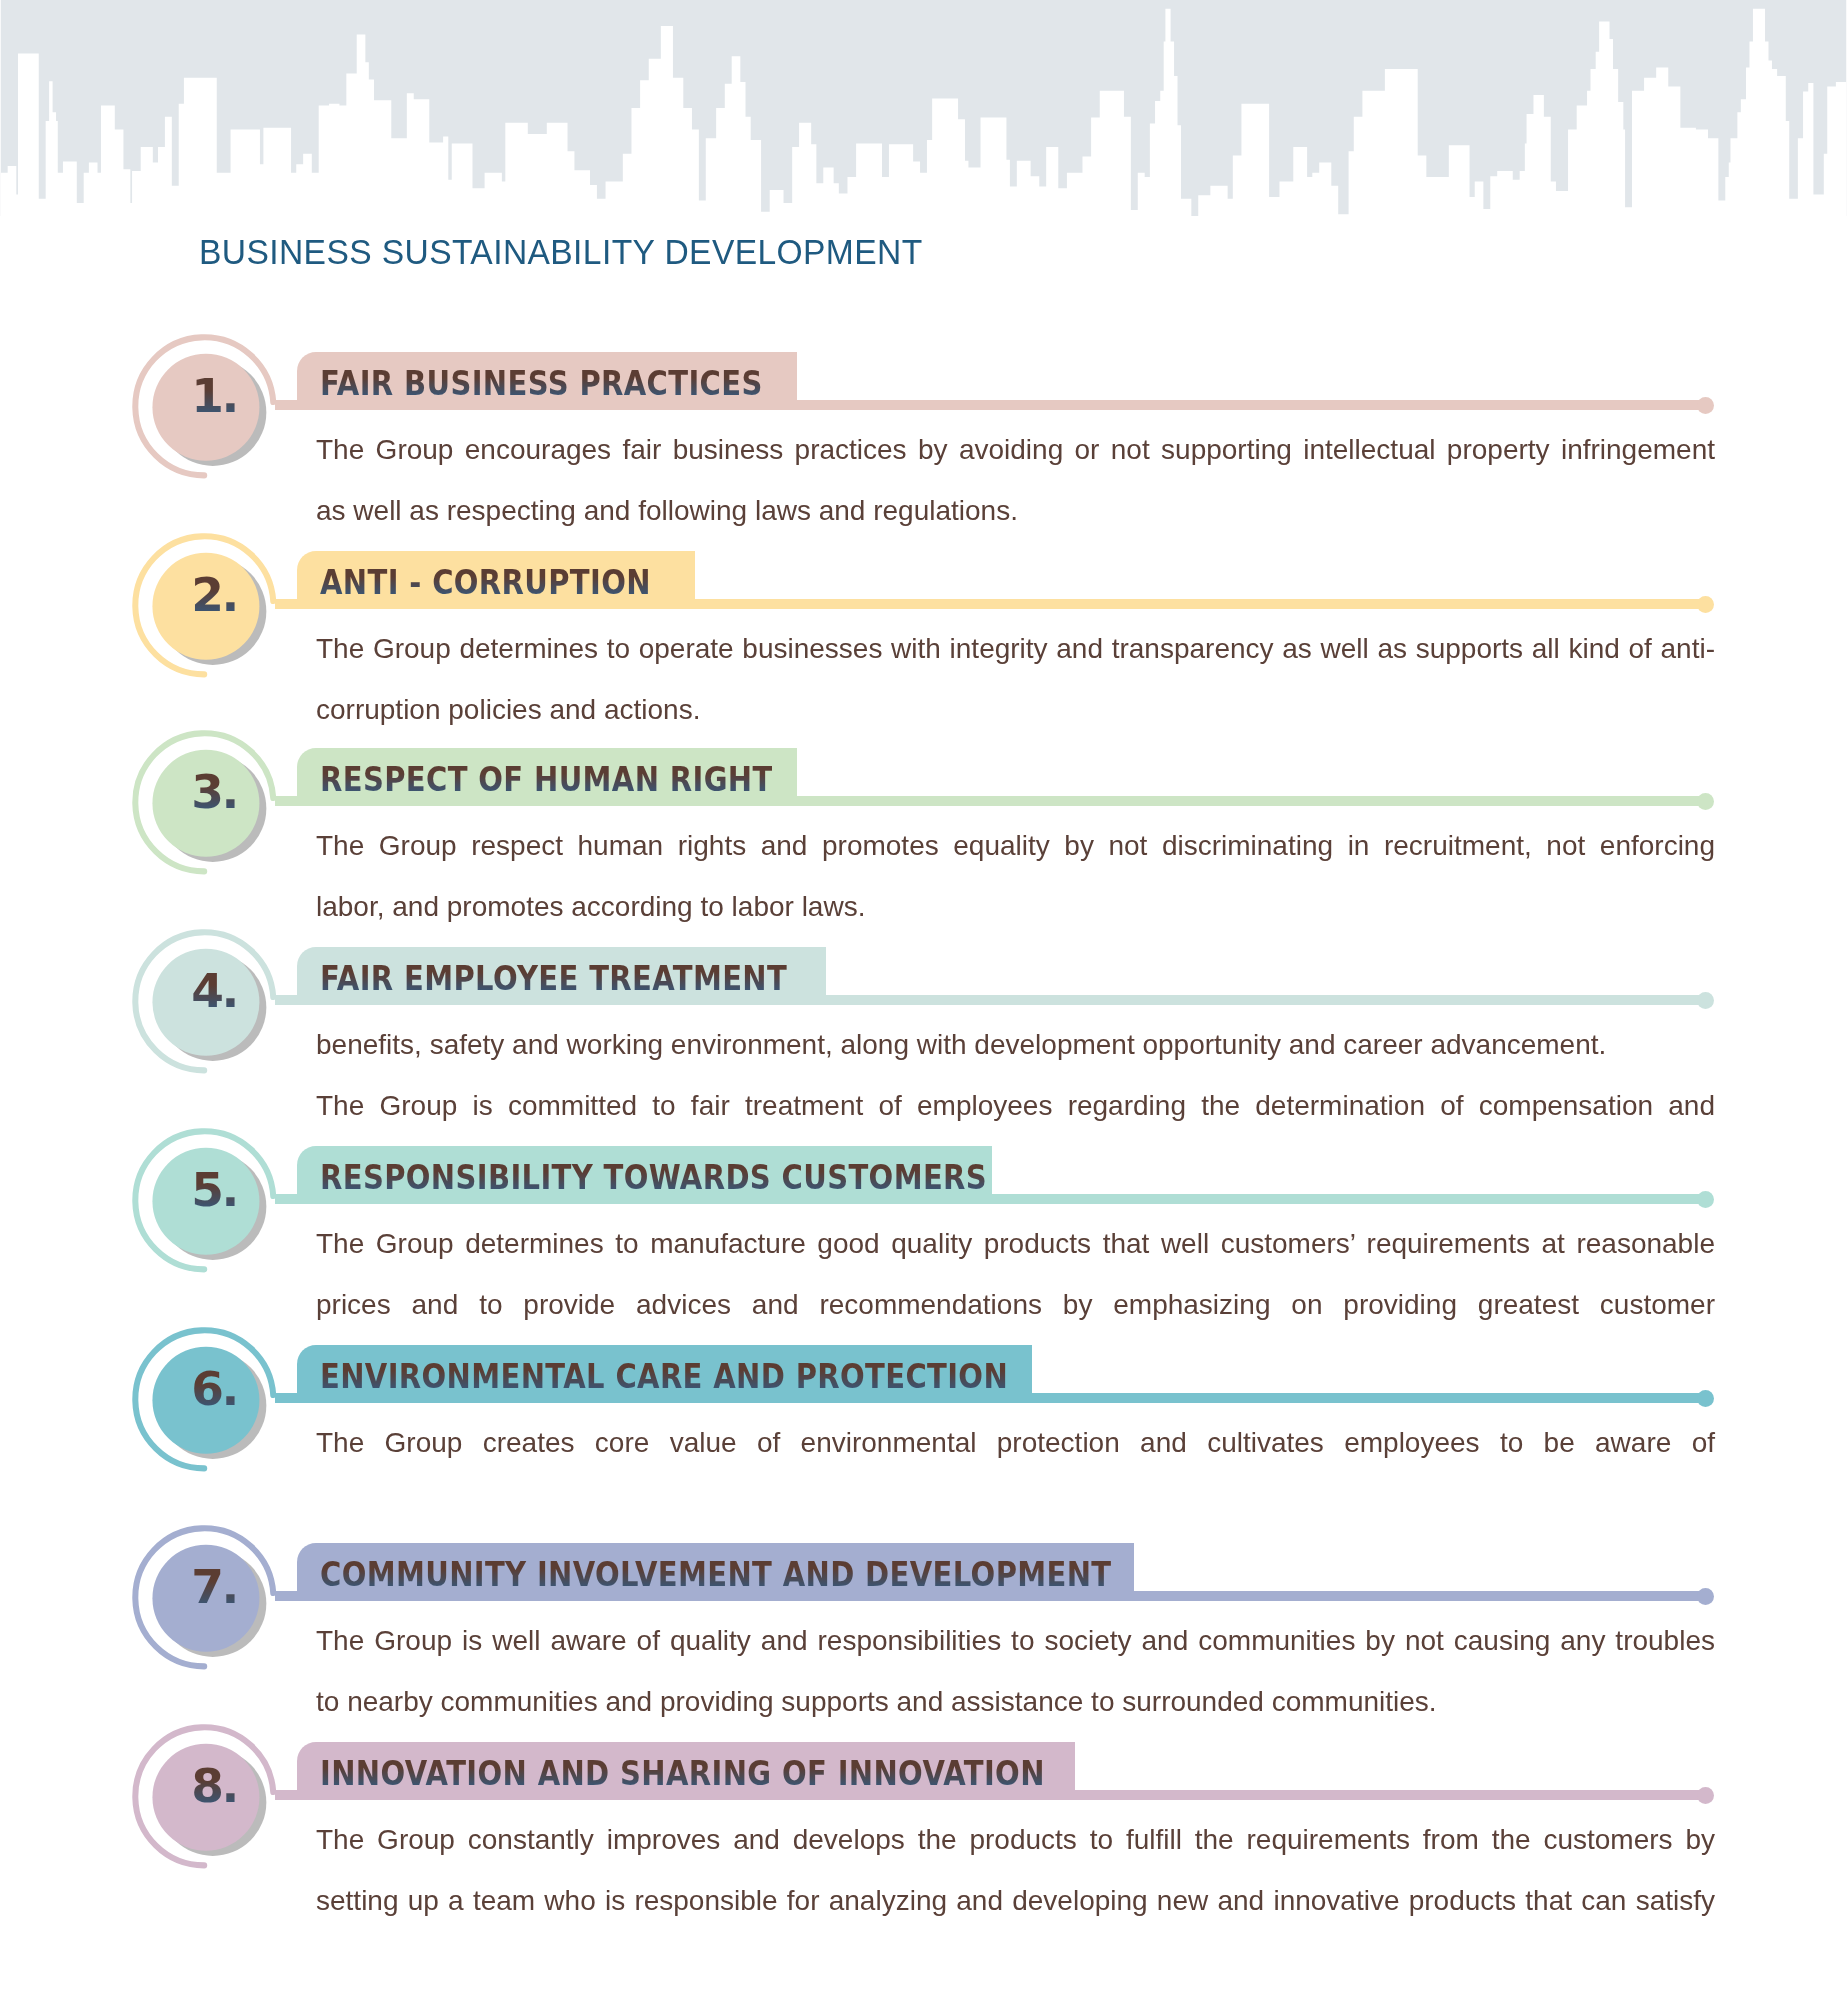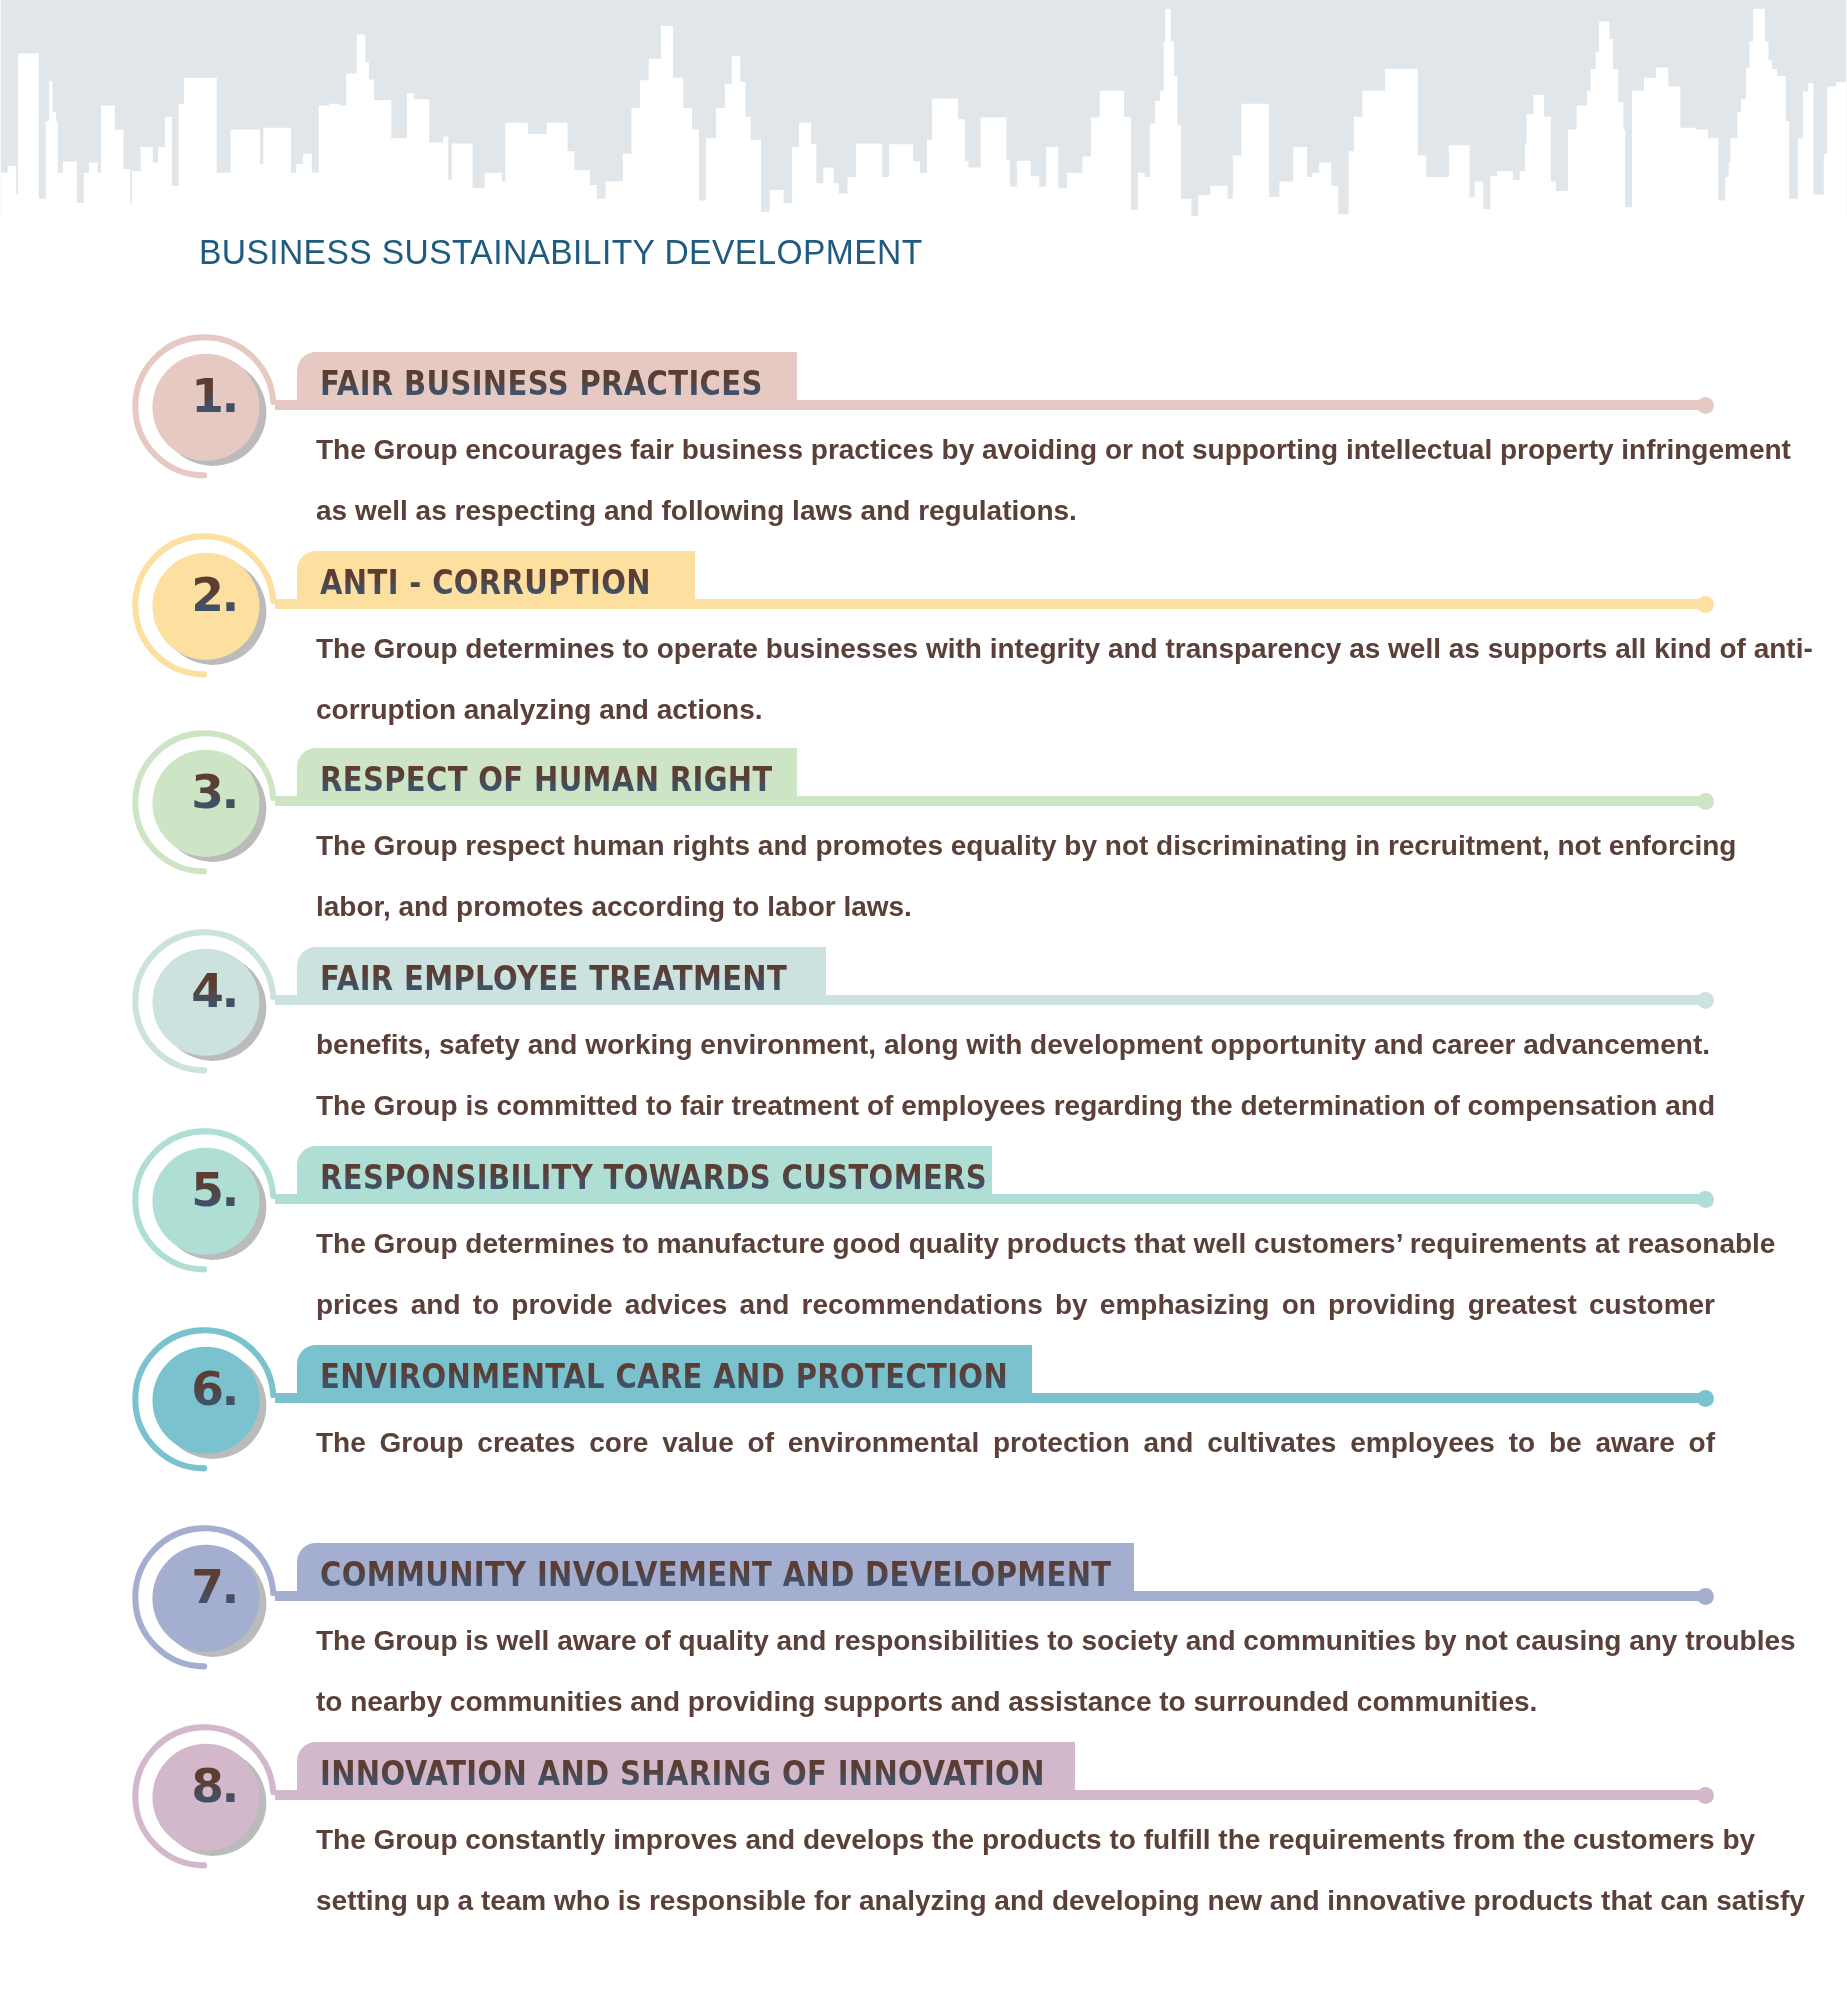--- a/index.html
+++ b/index.html
@@ -41,21 +41,20 @@
     transform: scaleX(0.88); transform-origin: left top;
     background: linear-gradient(180deg, #5b3d33 0%, #5b3d33 35%, #2f5f8c 100%);
     -webkit-background-clip: text; background-clip: text; color: transparent;
     white-space: nowrap;
   }
   .body-text {
     position: absolute; left: 316px; top: 86px; width: 1399px;
     font-size: 28px; line-height: 61px; color: #5a4038;
     text-align: justify; text-align-last: left;
     font-family: "Liberation Sans", sans-serif;
-    font-weight: bold;
   }
   .body-text .line { display: block; white-space: nowrap; text-align: justify; text-align-last: justify; }
   .body-text .line.last { text-align-last: left; }
 </style>
 </head>
 <body>
 
 <div class="skyline">
   <svg width="1847" height="216" viewBox="0 0 2136 250">
     <rect x="0" y="0" width="2136" height="250" fill="#e1e6ea"></rect>
@@ -94,21 +93,21 @@
         <circle class="disc" cx="88" cy="86" r="62" fill="#fde0a0"></circle>
       </svg>
       <div class="badge-num">2.</div>
     </div>
     <div class="tab" style="background: rgb(253, 224, 160); width: 398px;"></div>
     <div class="tab-line" style="background: rgb(253, 224, 160);"></div>
     <div class="tab-dot" style="background: rgb(253, 224, 160);"></div>
     <div class="heading">ANTI - CORRUPTION</div>
     <div class="body-text">
         <span class="line">The Group determines to operate businesses with integrity and transparency as well as supports all kind of anti-</span>
-        <span class="line last">corruption analyzing and actions.</span>
+        <span class="line last">corruption policies and actions.</span>
       </div>
   </div>
     <div class="item" style="top: 729px;">
     <div class="badge">
       <svg width="151" height="151" viewBox="0 0 175 175">
         <defs></defs>
         <path class="ring-arc" d="M 86 165 A 80 80 0 1 1 166 80" fill="none" stroke-width="7" stroke-linecap="round" stroke="#cde5c5"></path>
         <circle class="disc-shadow" cx="96" cy="92" r="62" fill="#3b3b3b" opacity="0.35"></circle>
         <circle class="disc" cx="88" cy="86" r="62" fill="#cde5c5"></circle>
       </svg>

